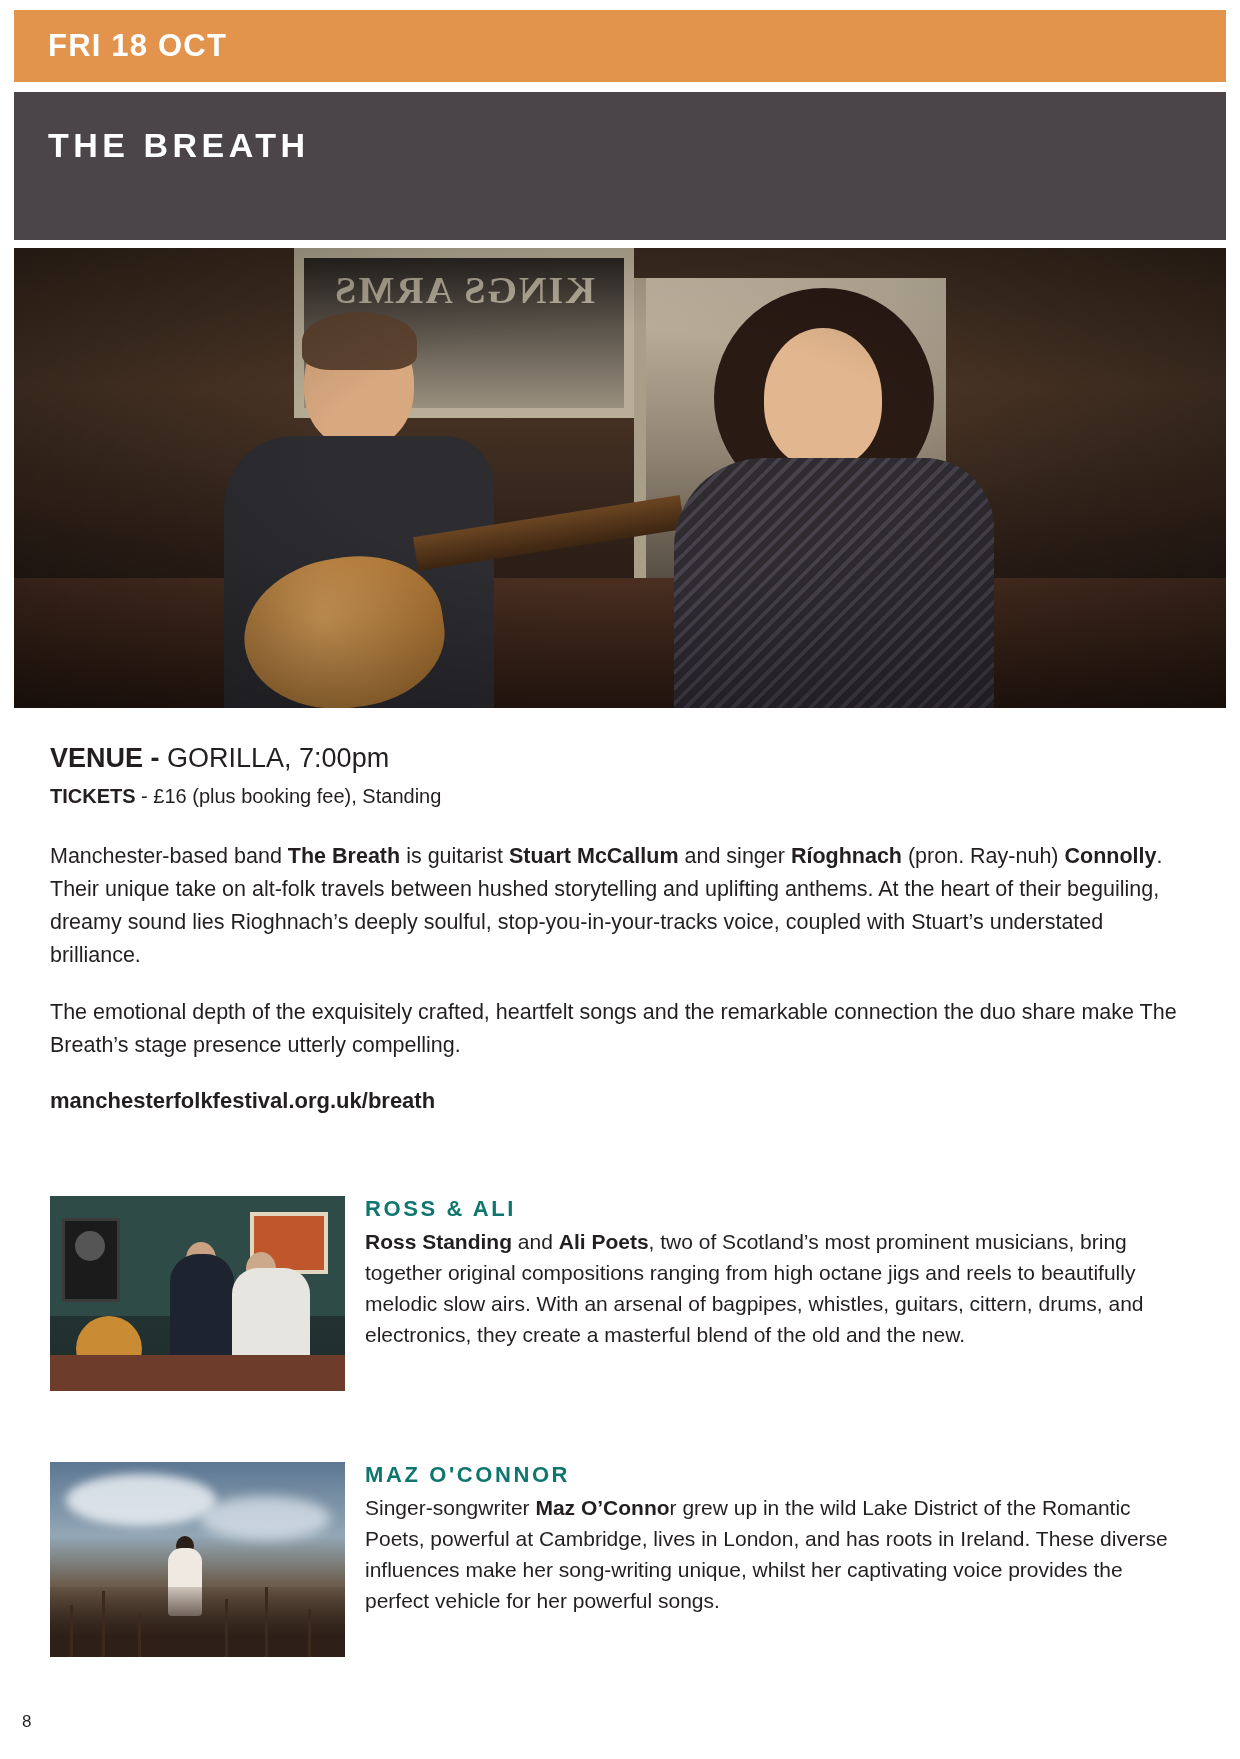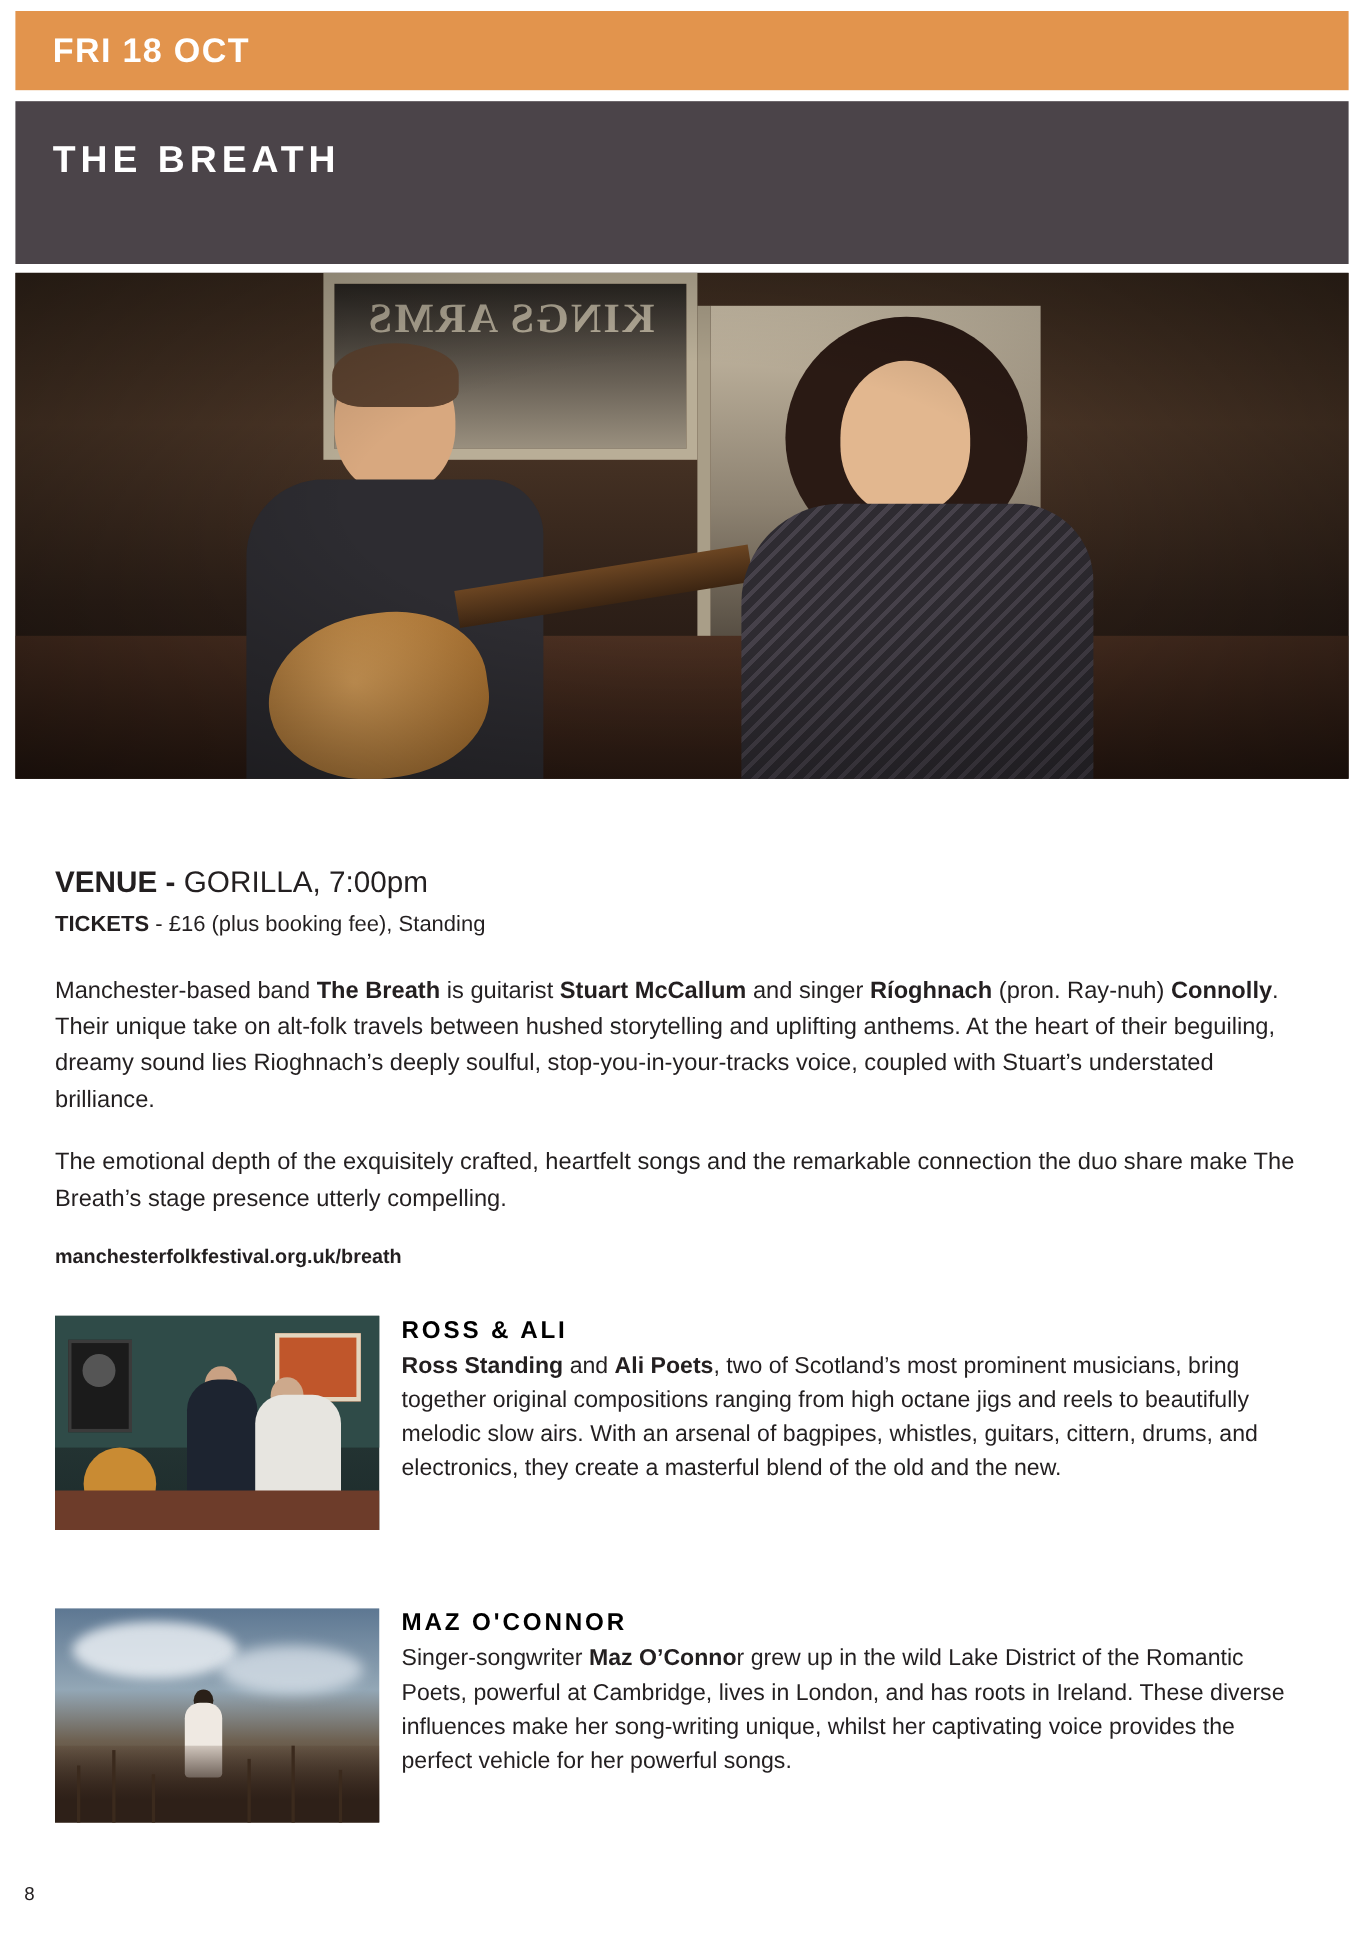--- a/index.html
+++ b/index.html
@@ -205,39 +205,38 @@
     left: 0; top: 0; width: 100%; height: 100%;
     background: radial-gradient(ellipse at 50% 45%, rgba(0,0,0,0) 35%, rgba(0,0,0,.45) 100%);
   }
 
   
   .content {
     position: absolute;
     left: 50px;
     top: 740px;
     width: 1140px;
-    margin-top: 44px;
   }
   .venue-line, .tickets-line {
     font-size: 27px;
     line-height: 36px;
     color: #231f20;
   }
   .venue-line b, .tickets-line b { font-weight: bold; }
   .tickets-line { font-size: 20px; margin-top: 2px;}
   .para {
     font-size: 21.5px;
     line-height: 33px;
     margin-top: 26px;
     color: #231f20;
   }
   .para.tight { margin-top: 24px; }
   .para b { font-weight: bold; }
   .url {
-    font-size: 18px;
+    font-size: 22px;
     font-weight: bold;
     margin-top: 26px;
     color: #231f20;
   }
 
   
   .support {
     position: absolute;
     left: 50px;
     width: 1140px;
@@ -257,21 +256,21 @@
     position: absolute;
     left: 315px;
     top: 0;
     width: 820px;
   }
   .support h3 {
     margin: 0 0 4px 0;
     font-size: 22px;
     font-weight: bold;
     letter-spacing: 2.6px;
-    color: #000000;
+    color: #0f766e;
   }
   .support p {
     margin: 0;
     font-size: 21px;
     line-height: 31px;
     color: #231f20;
   }
   .support p b { font-weight: bold; }
 
   

